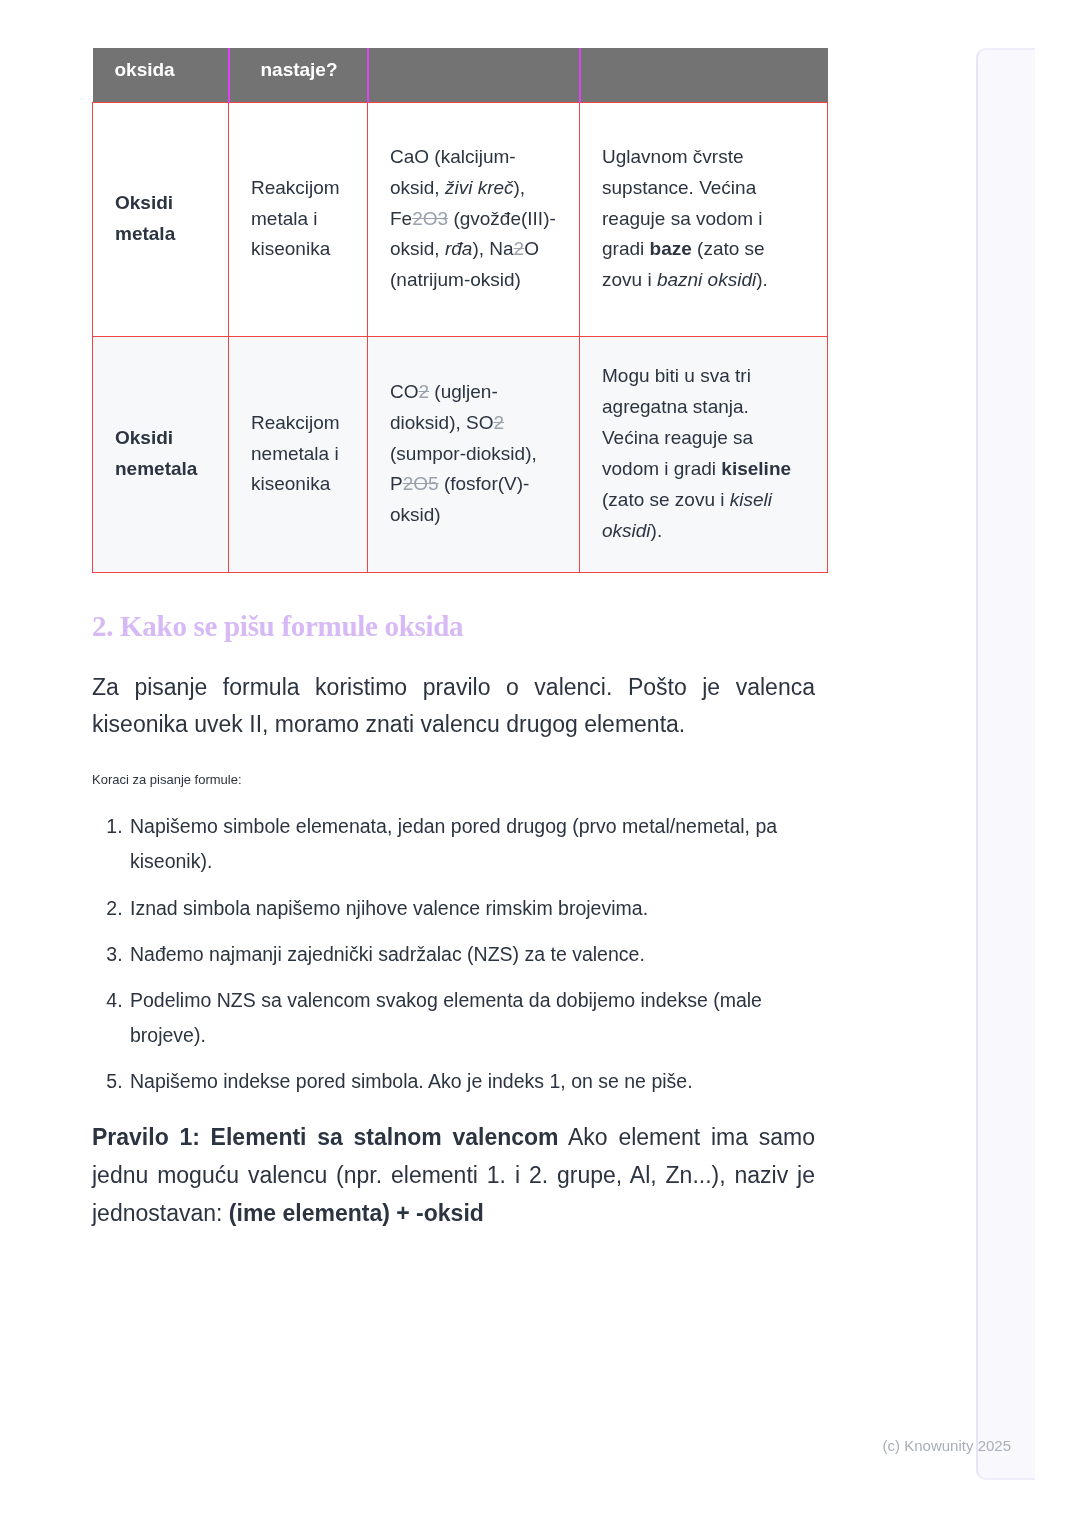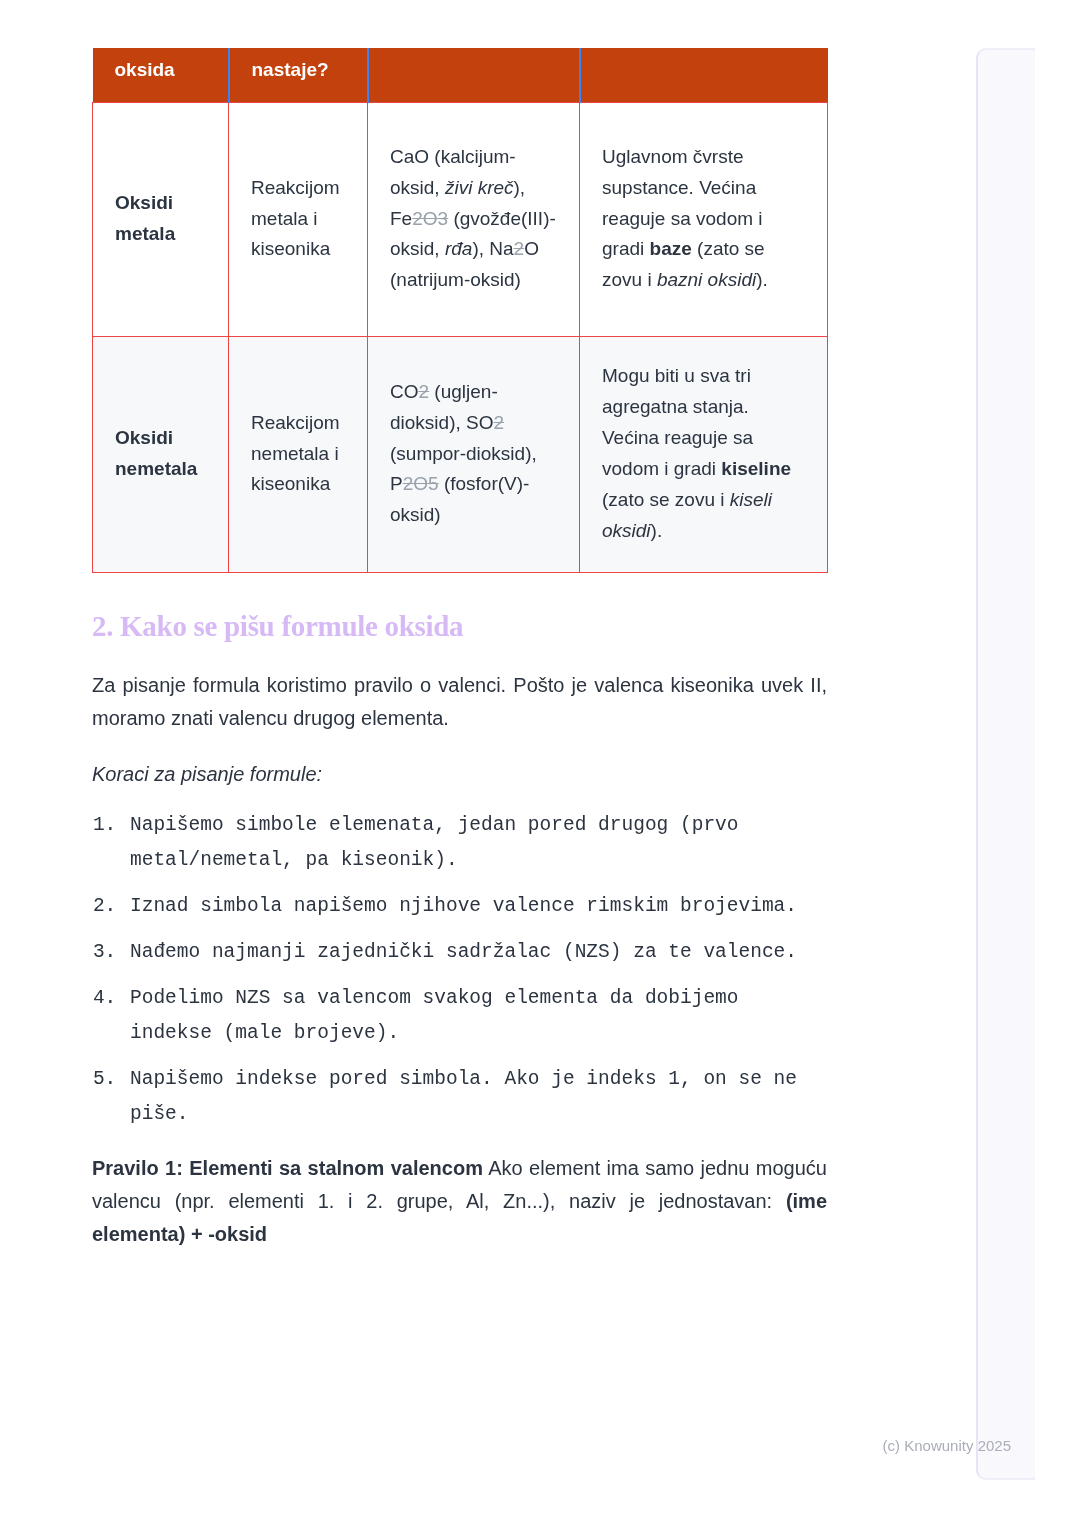--- a/index.html
+++ b/index.html
@@ -20,31 +20,31 @@
   table.oxides {
     width: 735px;
     border-collapse: collapse;
     table-layout: fixed;
   }
   table.oxides col.c1 { width: 136px; }
   table.oxides col.c2 { width: 139px; }
   table.oxides col.c3 { width: 212px; }
   table.oxides col.c4 { width: 248px; }
   table.oxides th {
-    background: #c2410c;
+    background: #737373;
     color: #ffffff;
     font-weight: 700;
     font-size: 19px;
     text-align: left;
     vertical-align: top;
     padding: 11px 20px 17px 22px;
     height: 54px;
     box-sizing: border-box;
   }
-  table.oxides th + th { border-left: 2px solid #3b82f6; }
+  table.oxides th + th { border-left: 2px solid #d946ef; text-align: center; }
   table.oxides td {
     border: 1px solid #ef4444;
     font-size: 19px;
     line-height: 1.63;
     vertical-align: middle;
     padding: 14px 20px 14px 22px;
     box-sizing: border-box;
   }
   tr.row-1 td { height: 234px; background: #ffffff; }
   tr.row-2 td { height: 236px; background: #f7f8fa; }
@@ -55,35 +55,33 @@
   
   h2.sec {
     color: #d6b9f5;
     font-size: 29px;
     font-weight: 700;
     margin: 37px 0 26px 0;
     letter-spacing: -0.3px;
     font-family: Liberation Serif, serif;
   }
   p.body {
-    font-size: 20px;
+    font-size: 23px;
     line-height: 1.65;
     text-align: justify;
-    margin: 0 0 28px 0;
+    margin: 0 12px 28px 0;
   }
   p.steps-label {
-    font-size: 20px;
-    font-style: italic;
+    font-size: 13px;
     margin: 0 0 22px 0;
   }
   ol.steps {
     margin: 0 0 20px 0;
     padding-left: 36px;
     font-size: 19.5px;
-    font-family: Liberation Mono, monospace;
   }
   ol.steps li {
     line-height: 1.8;
     margin-bottom: 11px;
     padding-left: 2px;
   }
   ul.bullets {
     list-style: disc;
     margin: 0;
     padding-left: 22px;

